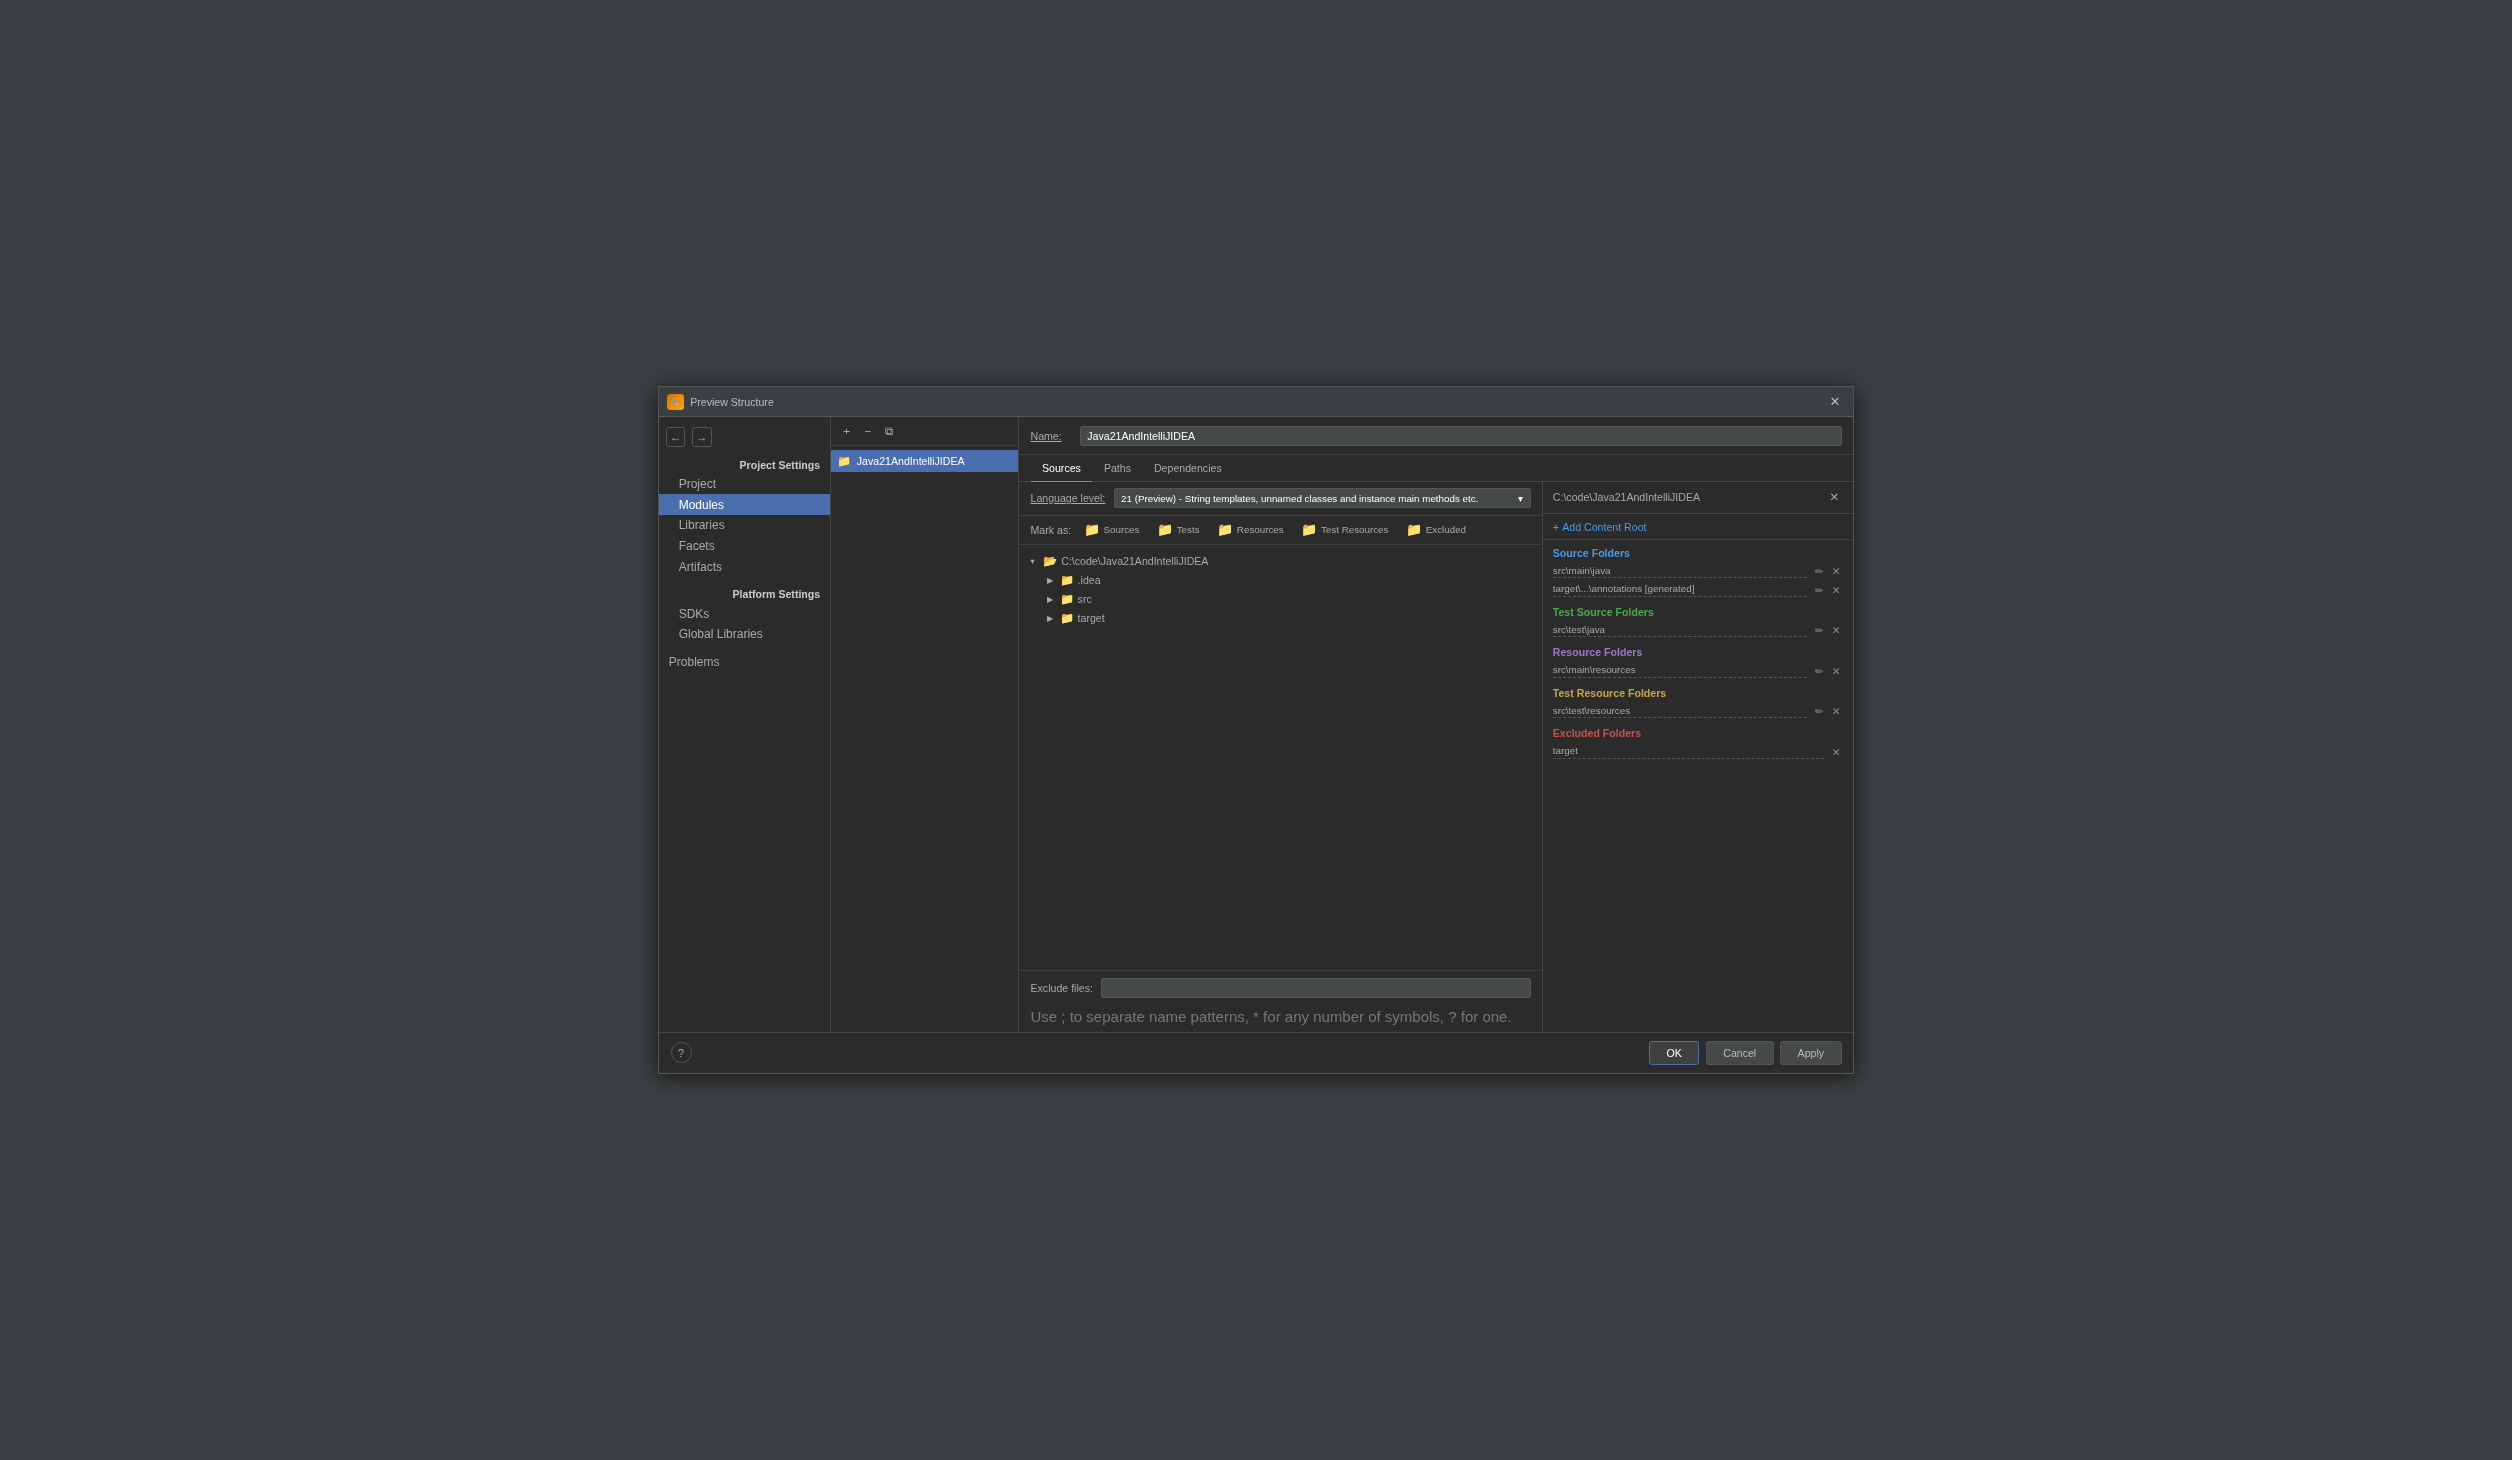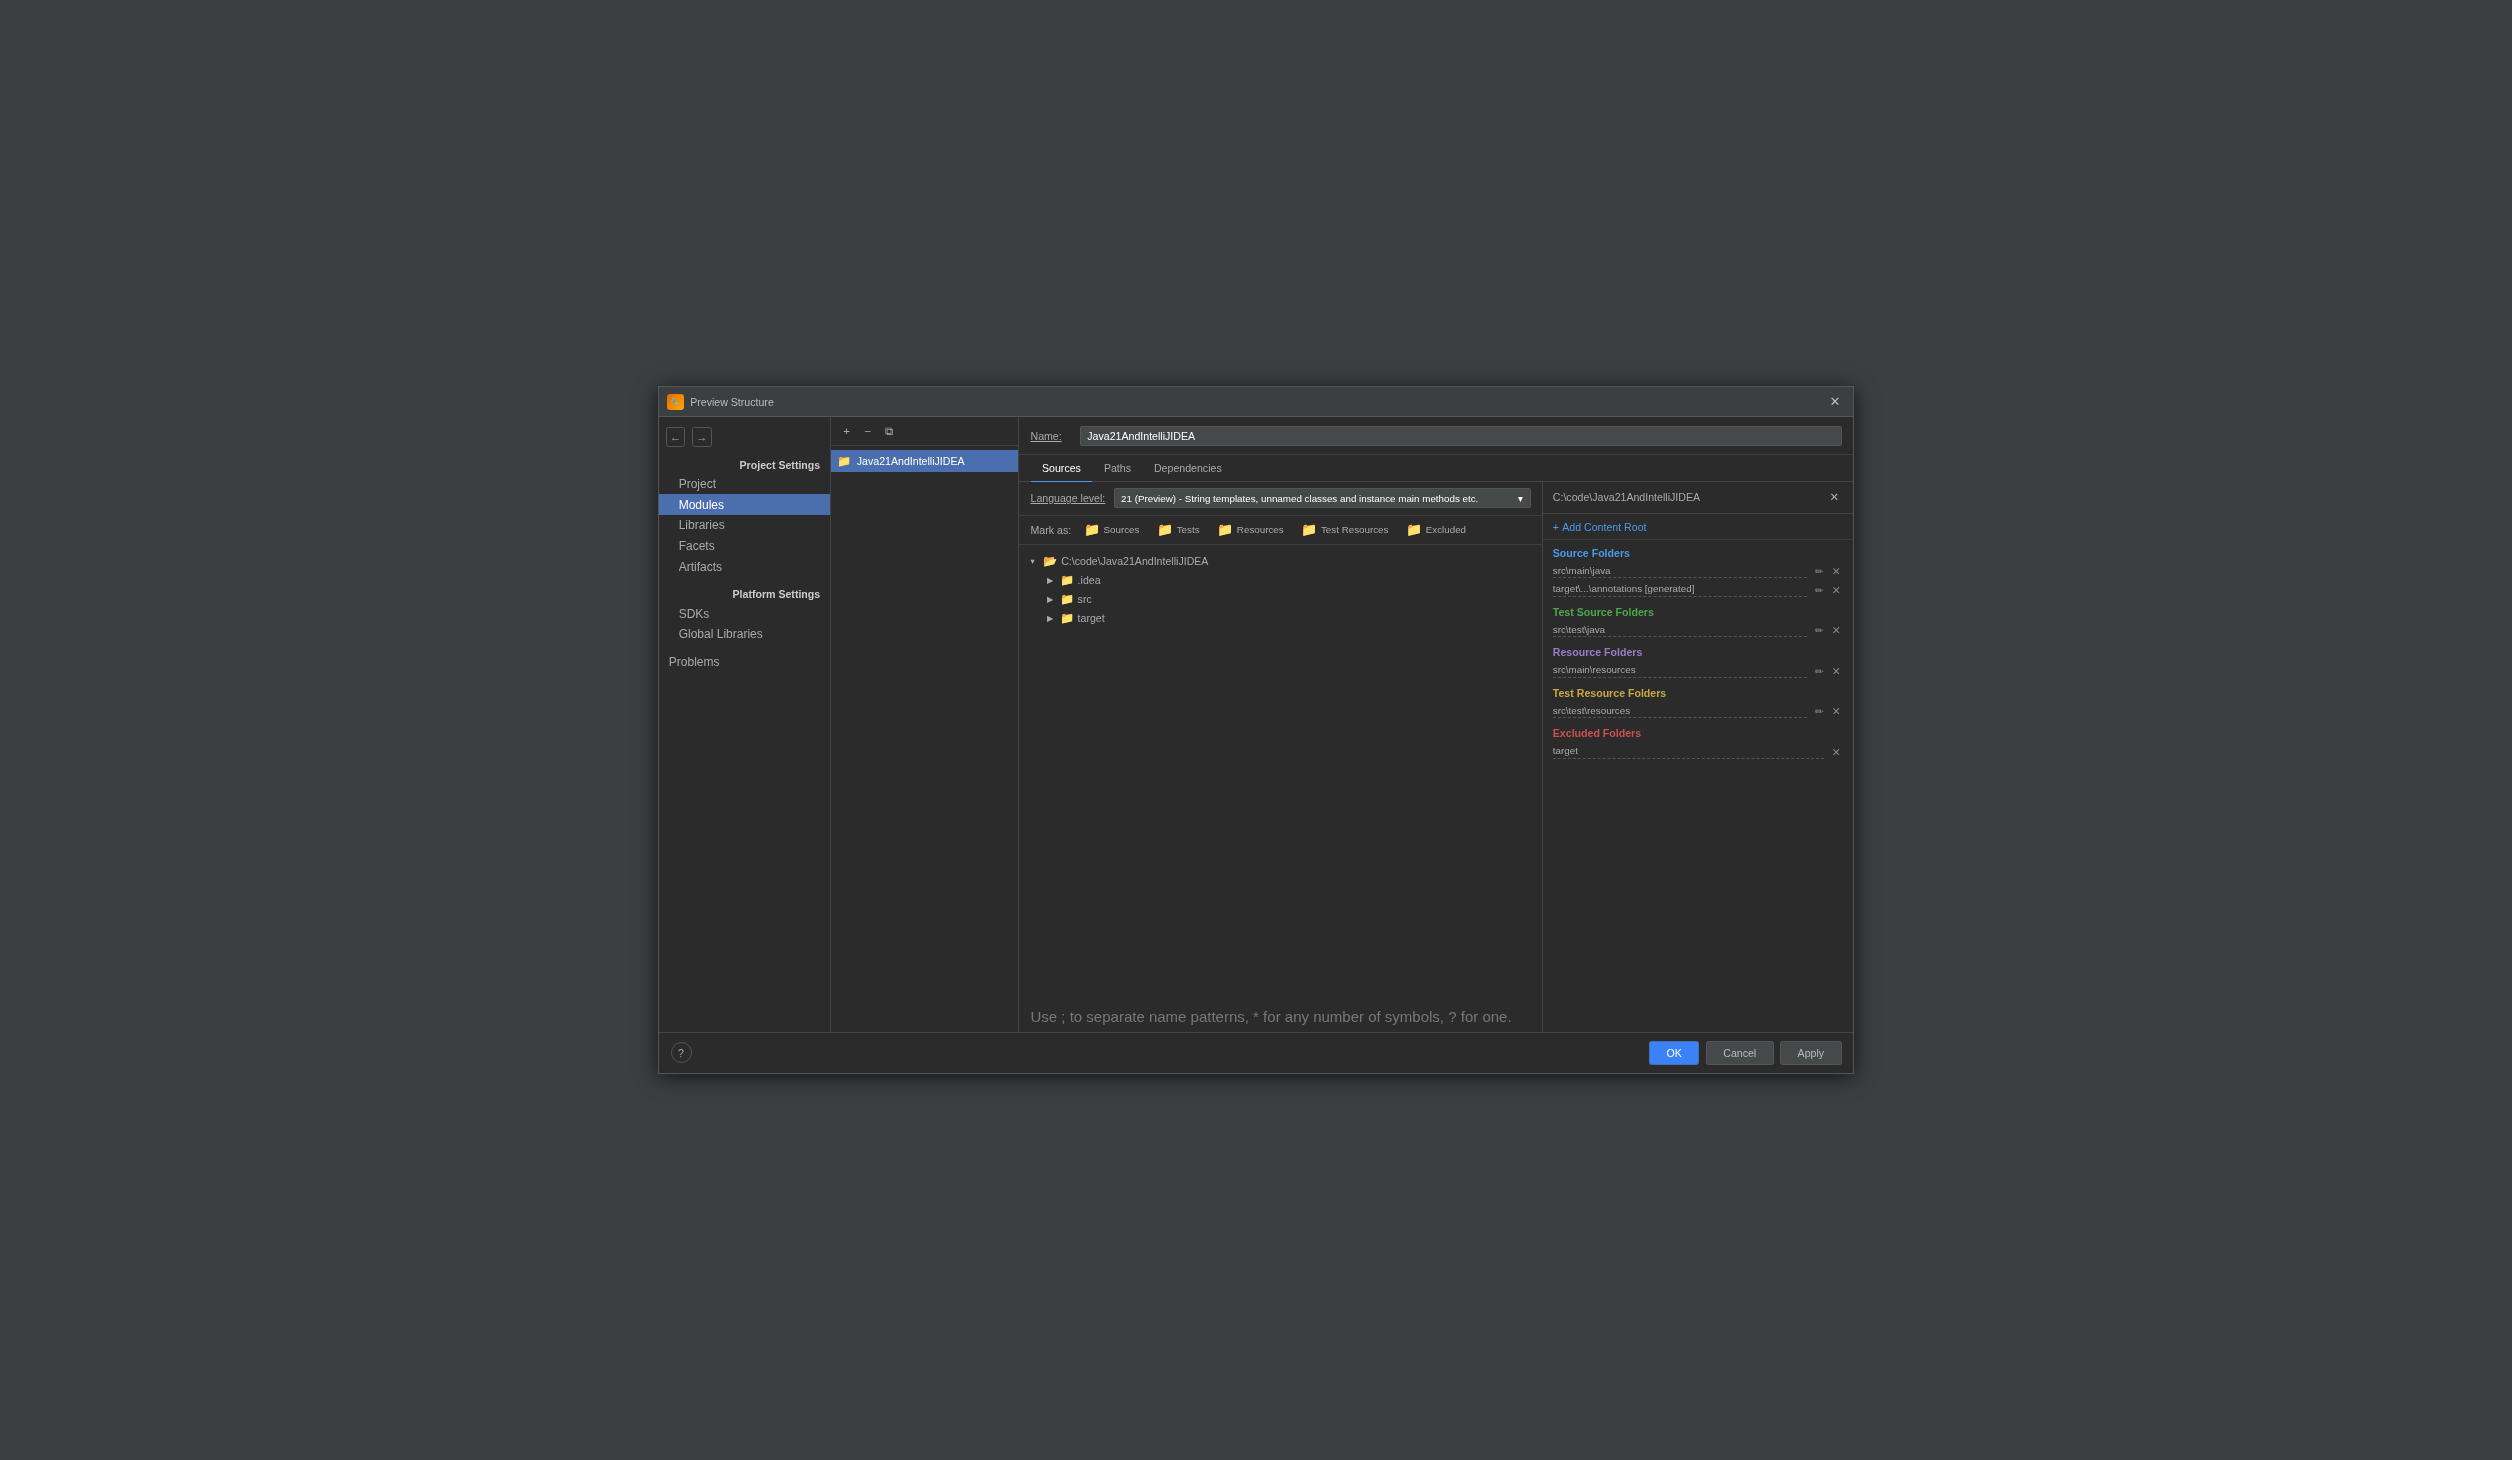--- a/index.html
+++ b/index.html
@@ -374,21 +374,21 @@
     .btn {
       padding: 4.9px 16.4px;
       font-size: 10.6px;
       border-radius: 2.5px;
       cursor: pointer;
       border: 0.8px solid #555;
       background: #45494a;
       color: #bbbbbb;
     }
     .btn.primary {
-      background: #3b82f6;
+      background: #404040;
       border-color: #4b6eaf;
       color: #ffffff;
       margin-left: 44px;
     }
     .help-icon {
       margin-right: auto;
       background: none;
       border: 0.8px solid #555;
       color: #aaa;
       width: 21px; height: 21px;
@@ -540,20 +540,24 @@
                 <span>src</span>
               </div>
               <div class="tree-node">
                 <span class="chevron">▶</span>
                 <span class="tree-folder-orange">📁</span>
                 <span>target</span>
               </div>
             </div>
           </div>
 
+          <div class="exclude-row">
+            <span class="exclude-label">Exclude files:</span>
+            <input class="exclude-input" type="text" style="">
+          </div>
           <div class="exclude-hint">Use ; to separate name patterns, * for any number of symbols, ? for one.</div>
         </div>
 
         <div class="right-panel scrollbar-area">
           <div class="right-panel-header">
             <span class="right-panel-title">C:\code\Java21AndIntelliJIDEA</span>
             <button class="icon-btn" style="color:#aaa;">✕</button>
           </div>
           <div class="add-content-root">
             <span>+</span>

